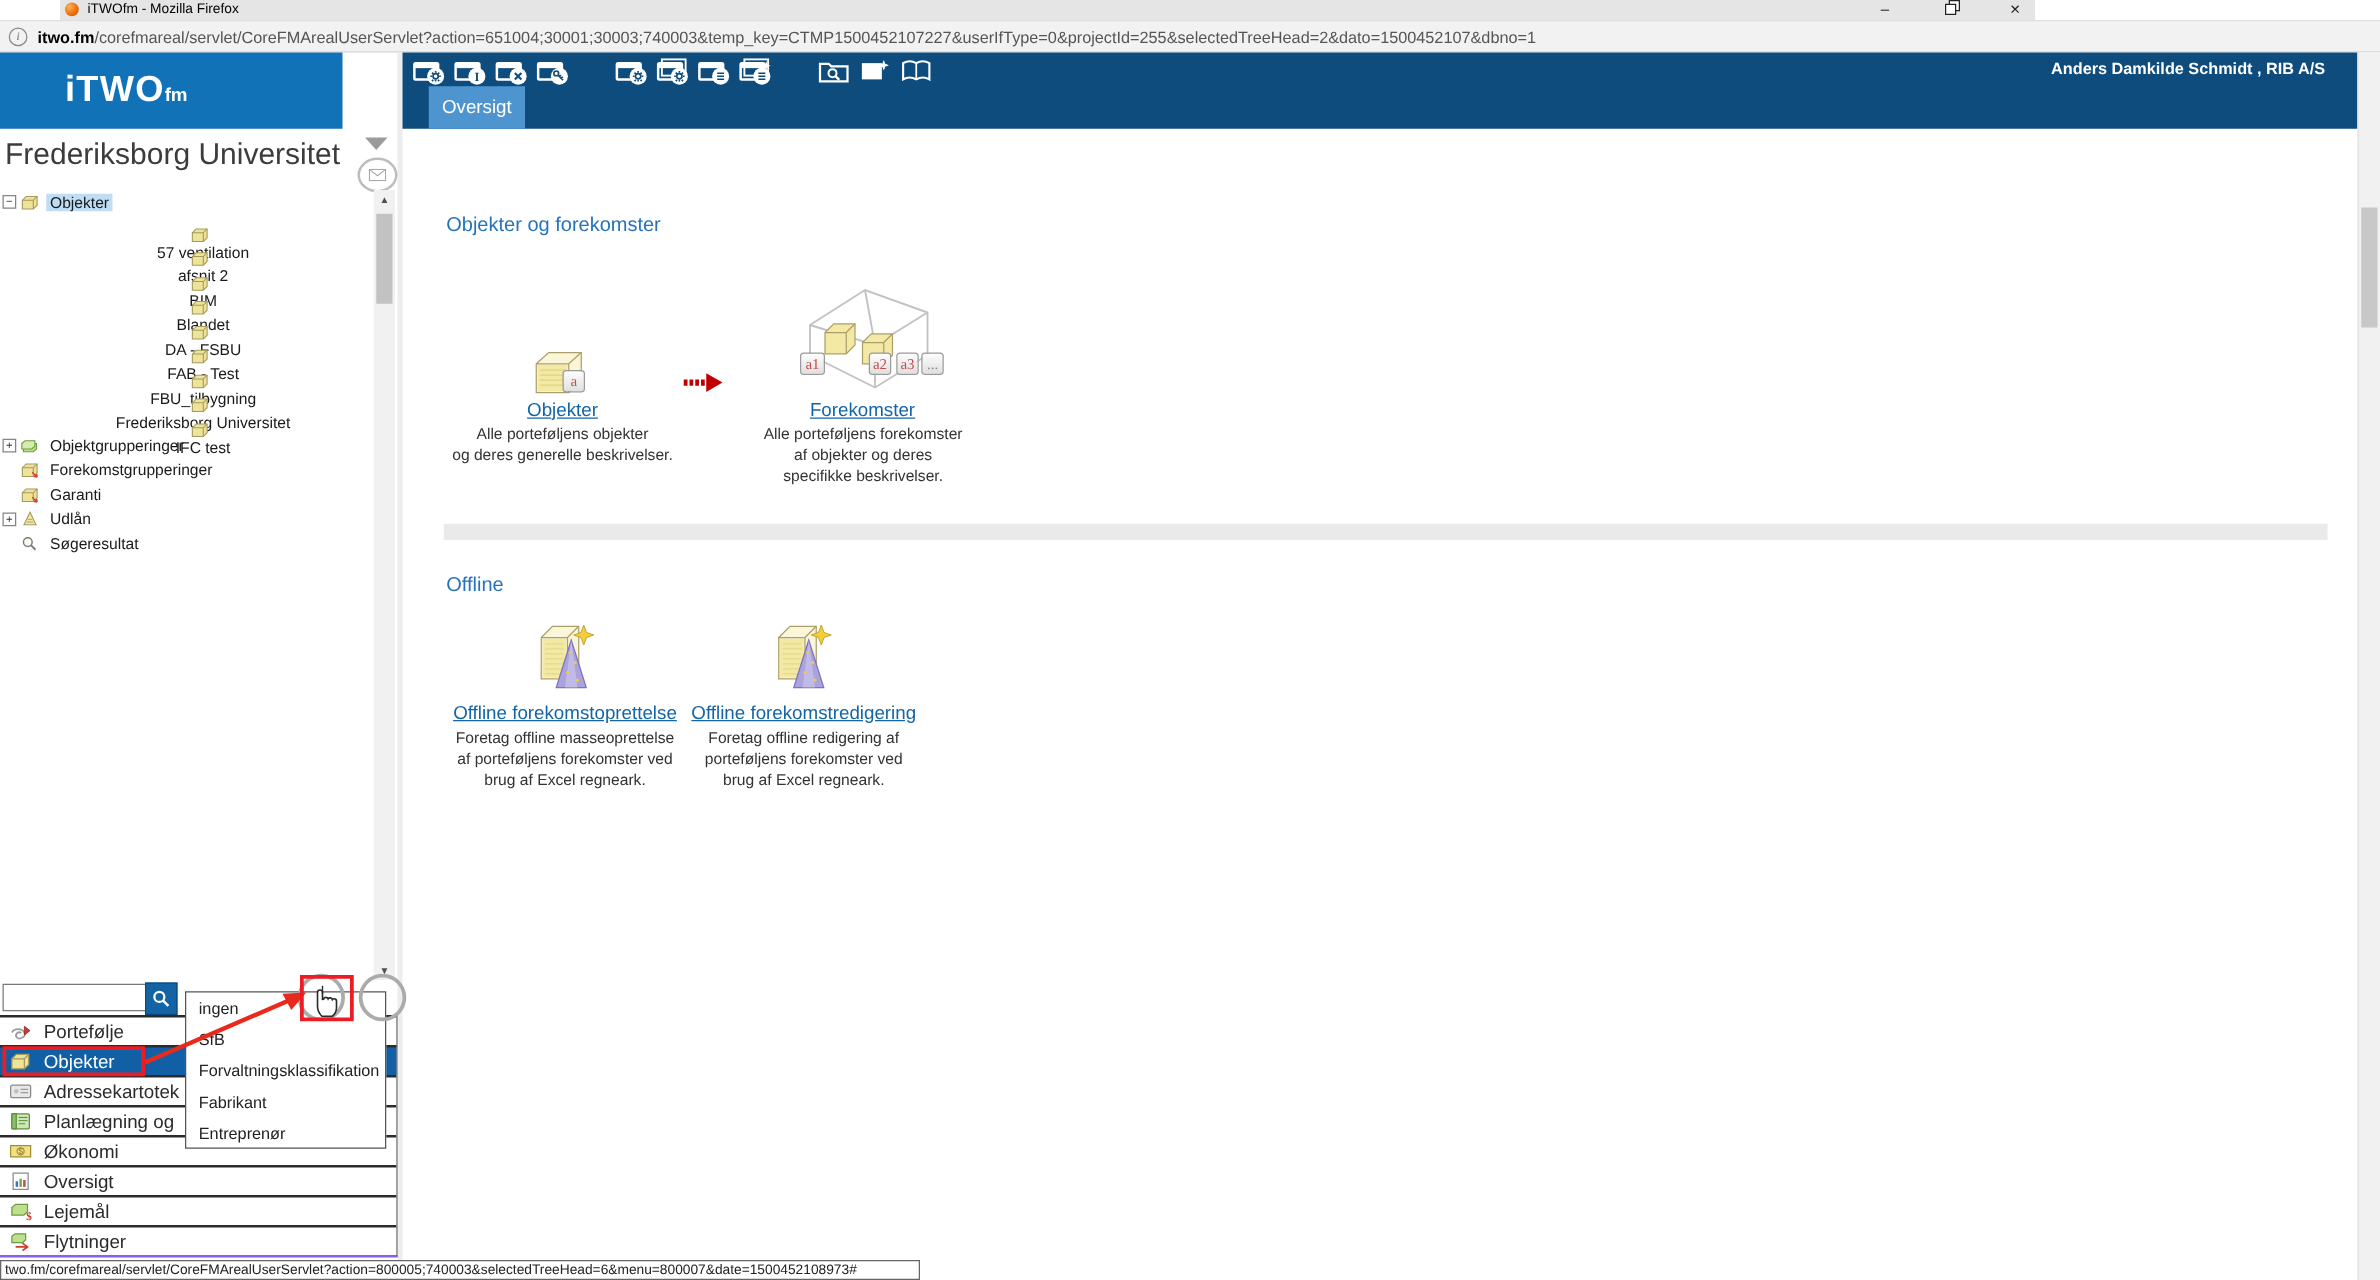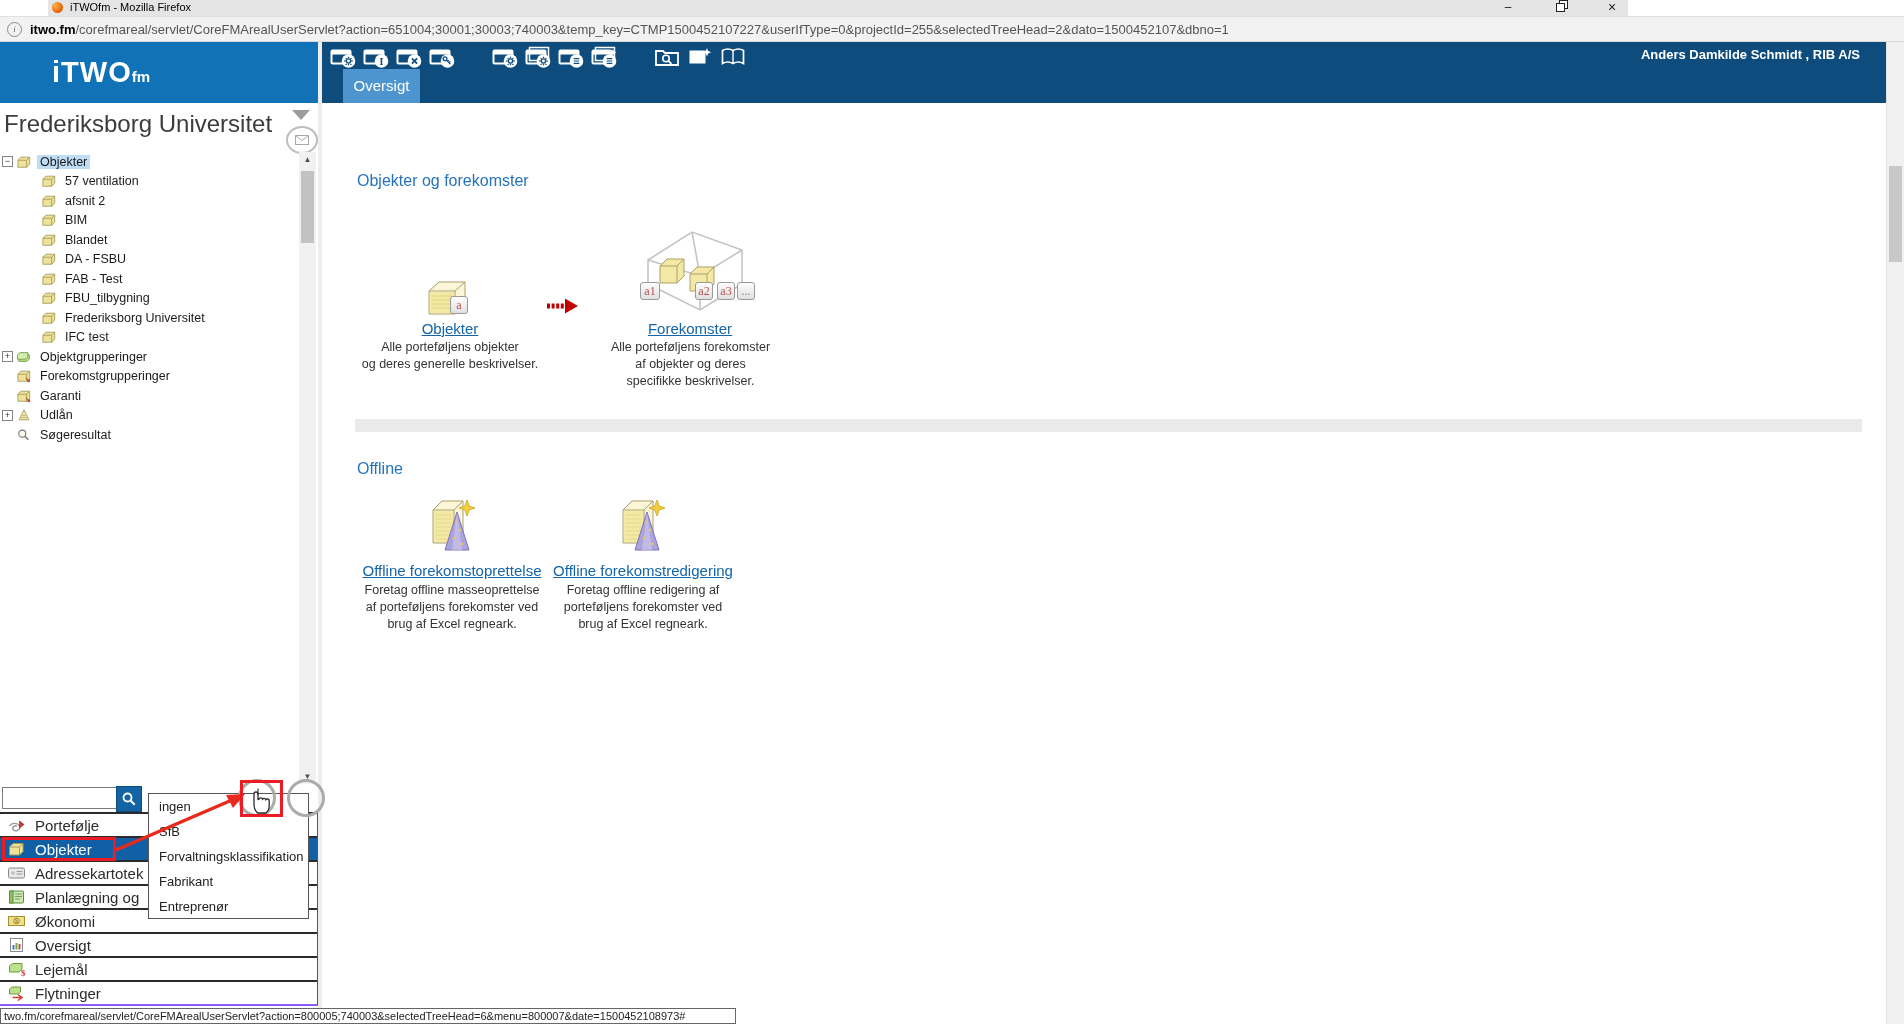--- a/index.html
+++ b/index.html
@@ -13,32 +13,32 @@
   .wc{position:absolute;top:0px;width:16px;height:15px;text-align:center;font-size:12px;color:#222;line-height:15px;}
   #wc-min{right:112px;} #wc-restore{right:58px;} #wc-close{right:8px;font-size:14px;}
   #urlbar{position:absolute;left:0;top:16px;width:1904px;height:26px;background:#F2F2F2;
           border-top:1px solid #E0E0E0;border-bottom:1px solid #D8D8D8;box-sizing:border-box;}
   #info-badge{position:absolute;left:7px;top:5px;width:13px;height:13px;border:1px solid #8a8a8a;border-radius:50%;
           font:italic 9px "Liberation Serif",serif;color:#666;text-align:center;line-height:13px;}
   #url-text{position:absolute;left:30px;top:5px;font-size:13px;white-space:nowrap;}
   #url-text .dom{color:#000;font-weight:bold;}
   #url-text .path{color:#555;}
   
-  #logo-block{position:absolute;left:0;top:42px;width:318px;height:61px;background:#1272B8;}
+  #logo-block{position:absolute;left:0;top:42px;width:274px;height:61px;background:#1272B8;}
   #logo-text{position:absolute;left:52px;top:14px;color:#fff;font-weight:bold;font-size:29px;letter-spacing:1px;}
   #logo-text .sub{font-size:15px;font-weight:bold;letter-spacing:0;}
   #divider-col{position:absolute;left:318px;top:42px;width:4px;height:982px;background:#EDEDED;}
   #portfolio-name{position:absolute;left:4px;top:110px;width:278px;font-size:24px;color:#3C3C3C;white-space:nowrap;}
   #collapse-tri{position:absolute;left:292px;top:110px;width:0;height:0;
                 border-left:9px solid transparent;border-right:9px solid transparent;border-top:10px solid #9b9b9b;}
   #envelope-btn{position:absolute;left:286px;top:126px;width:28px;height:24px;border:2px solid #BDBDBD;border-radius:50%;
                 display:flex;align-items:center;justify-content:center;background:#fff;}
   #tree{position:absolute;left:0;top:152px;width:298px;}
   .trow{height:19.5px;display:flex;align-items:center;padding-left:2px;font-size:12.5px;color:#1a1a1a;white-space:nowrap;}
-  .trow.lvl1{padding-left:27px;}
+  .trow.lvl1{padding-left:27px;flex-direction:column;}
   .texp{width:11px;height:9px;margin-right:3px;flex:0 0 auto;}
   .texp.on{width:9px;height:9px;border:1px solid #848484;background:#fff;font-size:9px;line-height:8px;text-align:center;color:#333;}
   .ticon{width:17px;height:14px;margin-right:4px;flex:0 0 auto;}
   .ticon svg{width:16px;height:14px;}
   .tlabel{padding:0 3px;}
   .tlabel.hl{background:#BFDDF5;}
   #tree-scrollbar{position:absolute;left:299px;top:152px;width:17px;height:632px;background:#F1F1F1;}
   .sb-arrow{position:absolute;left:0;width:17px;height:15px;color:#505050;font-size:8px;text-align:center;line-height:15px;}
   #tree-thumb{position:absolute;left:2px;top:19px;width:13px;height:72px;background:#C2C2C2;}
   #side-search-input{position:absolute;left:2px;top:787px;width:110px;height:20px;border:1px solid #7A7A7A;font-size:12px;padding:0 3px;}

